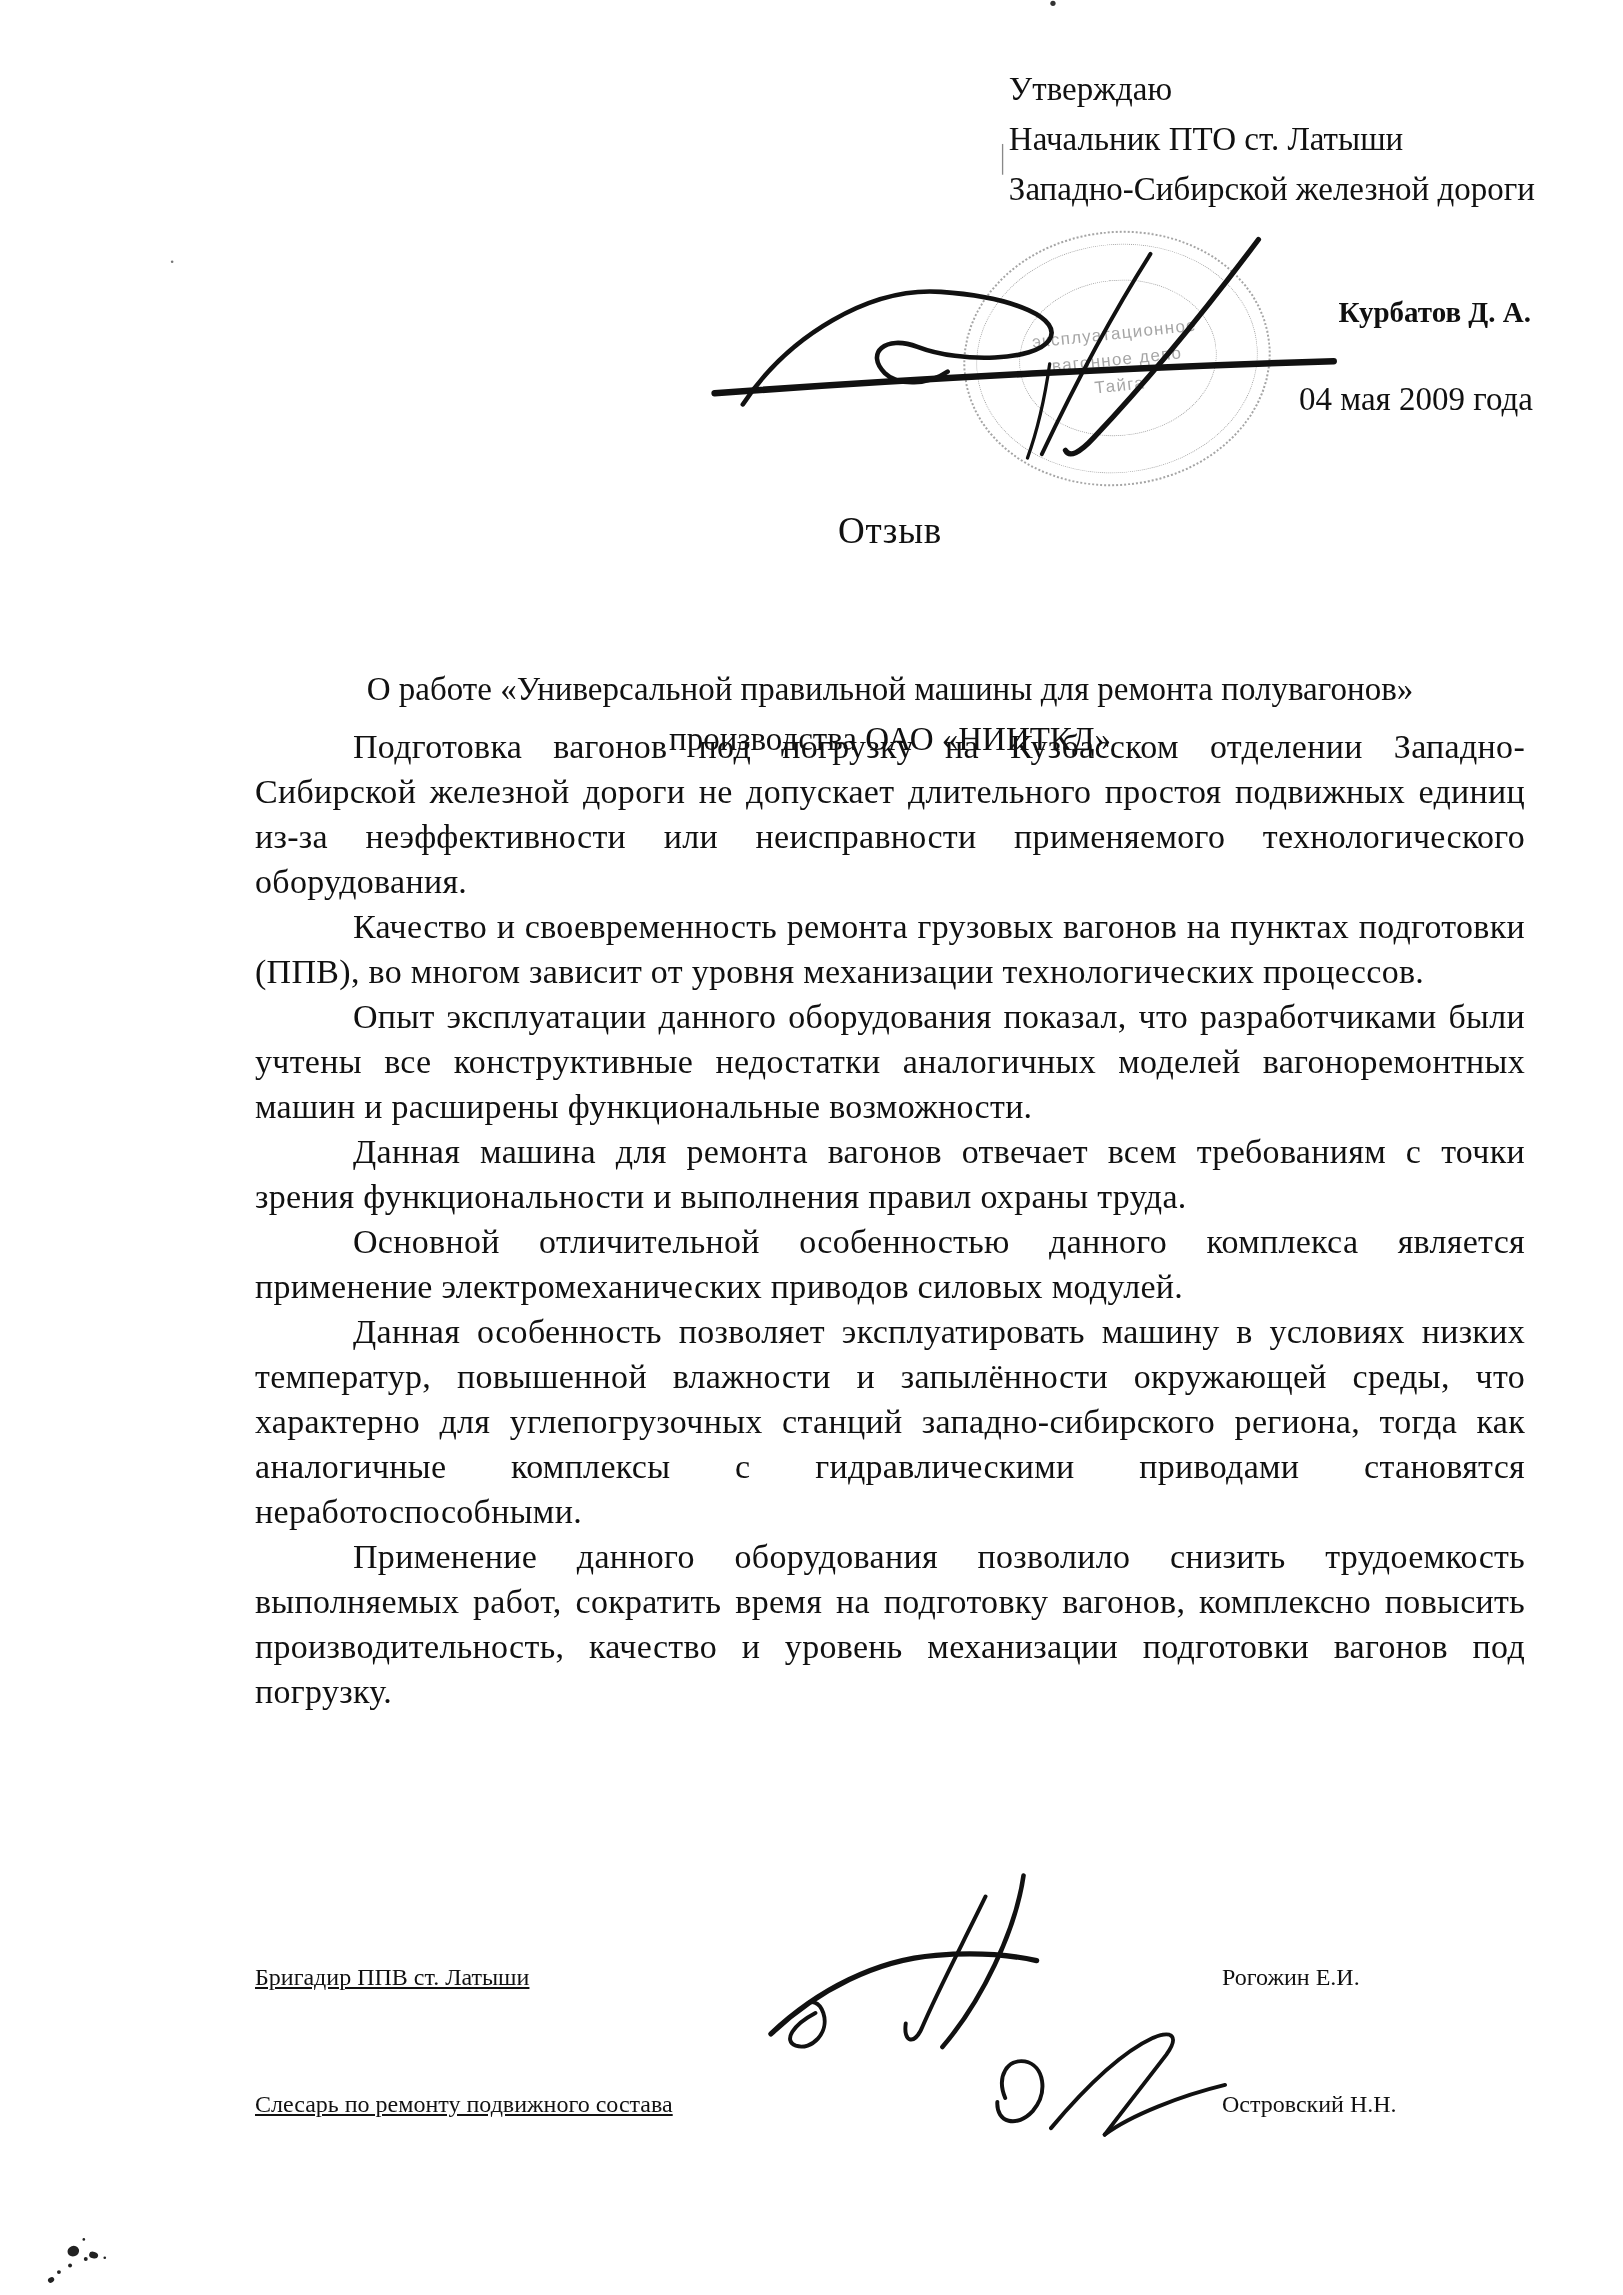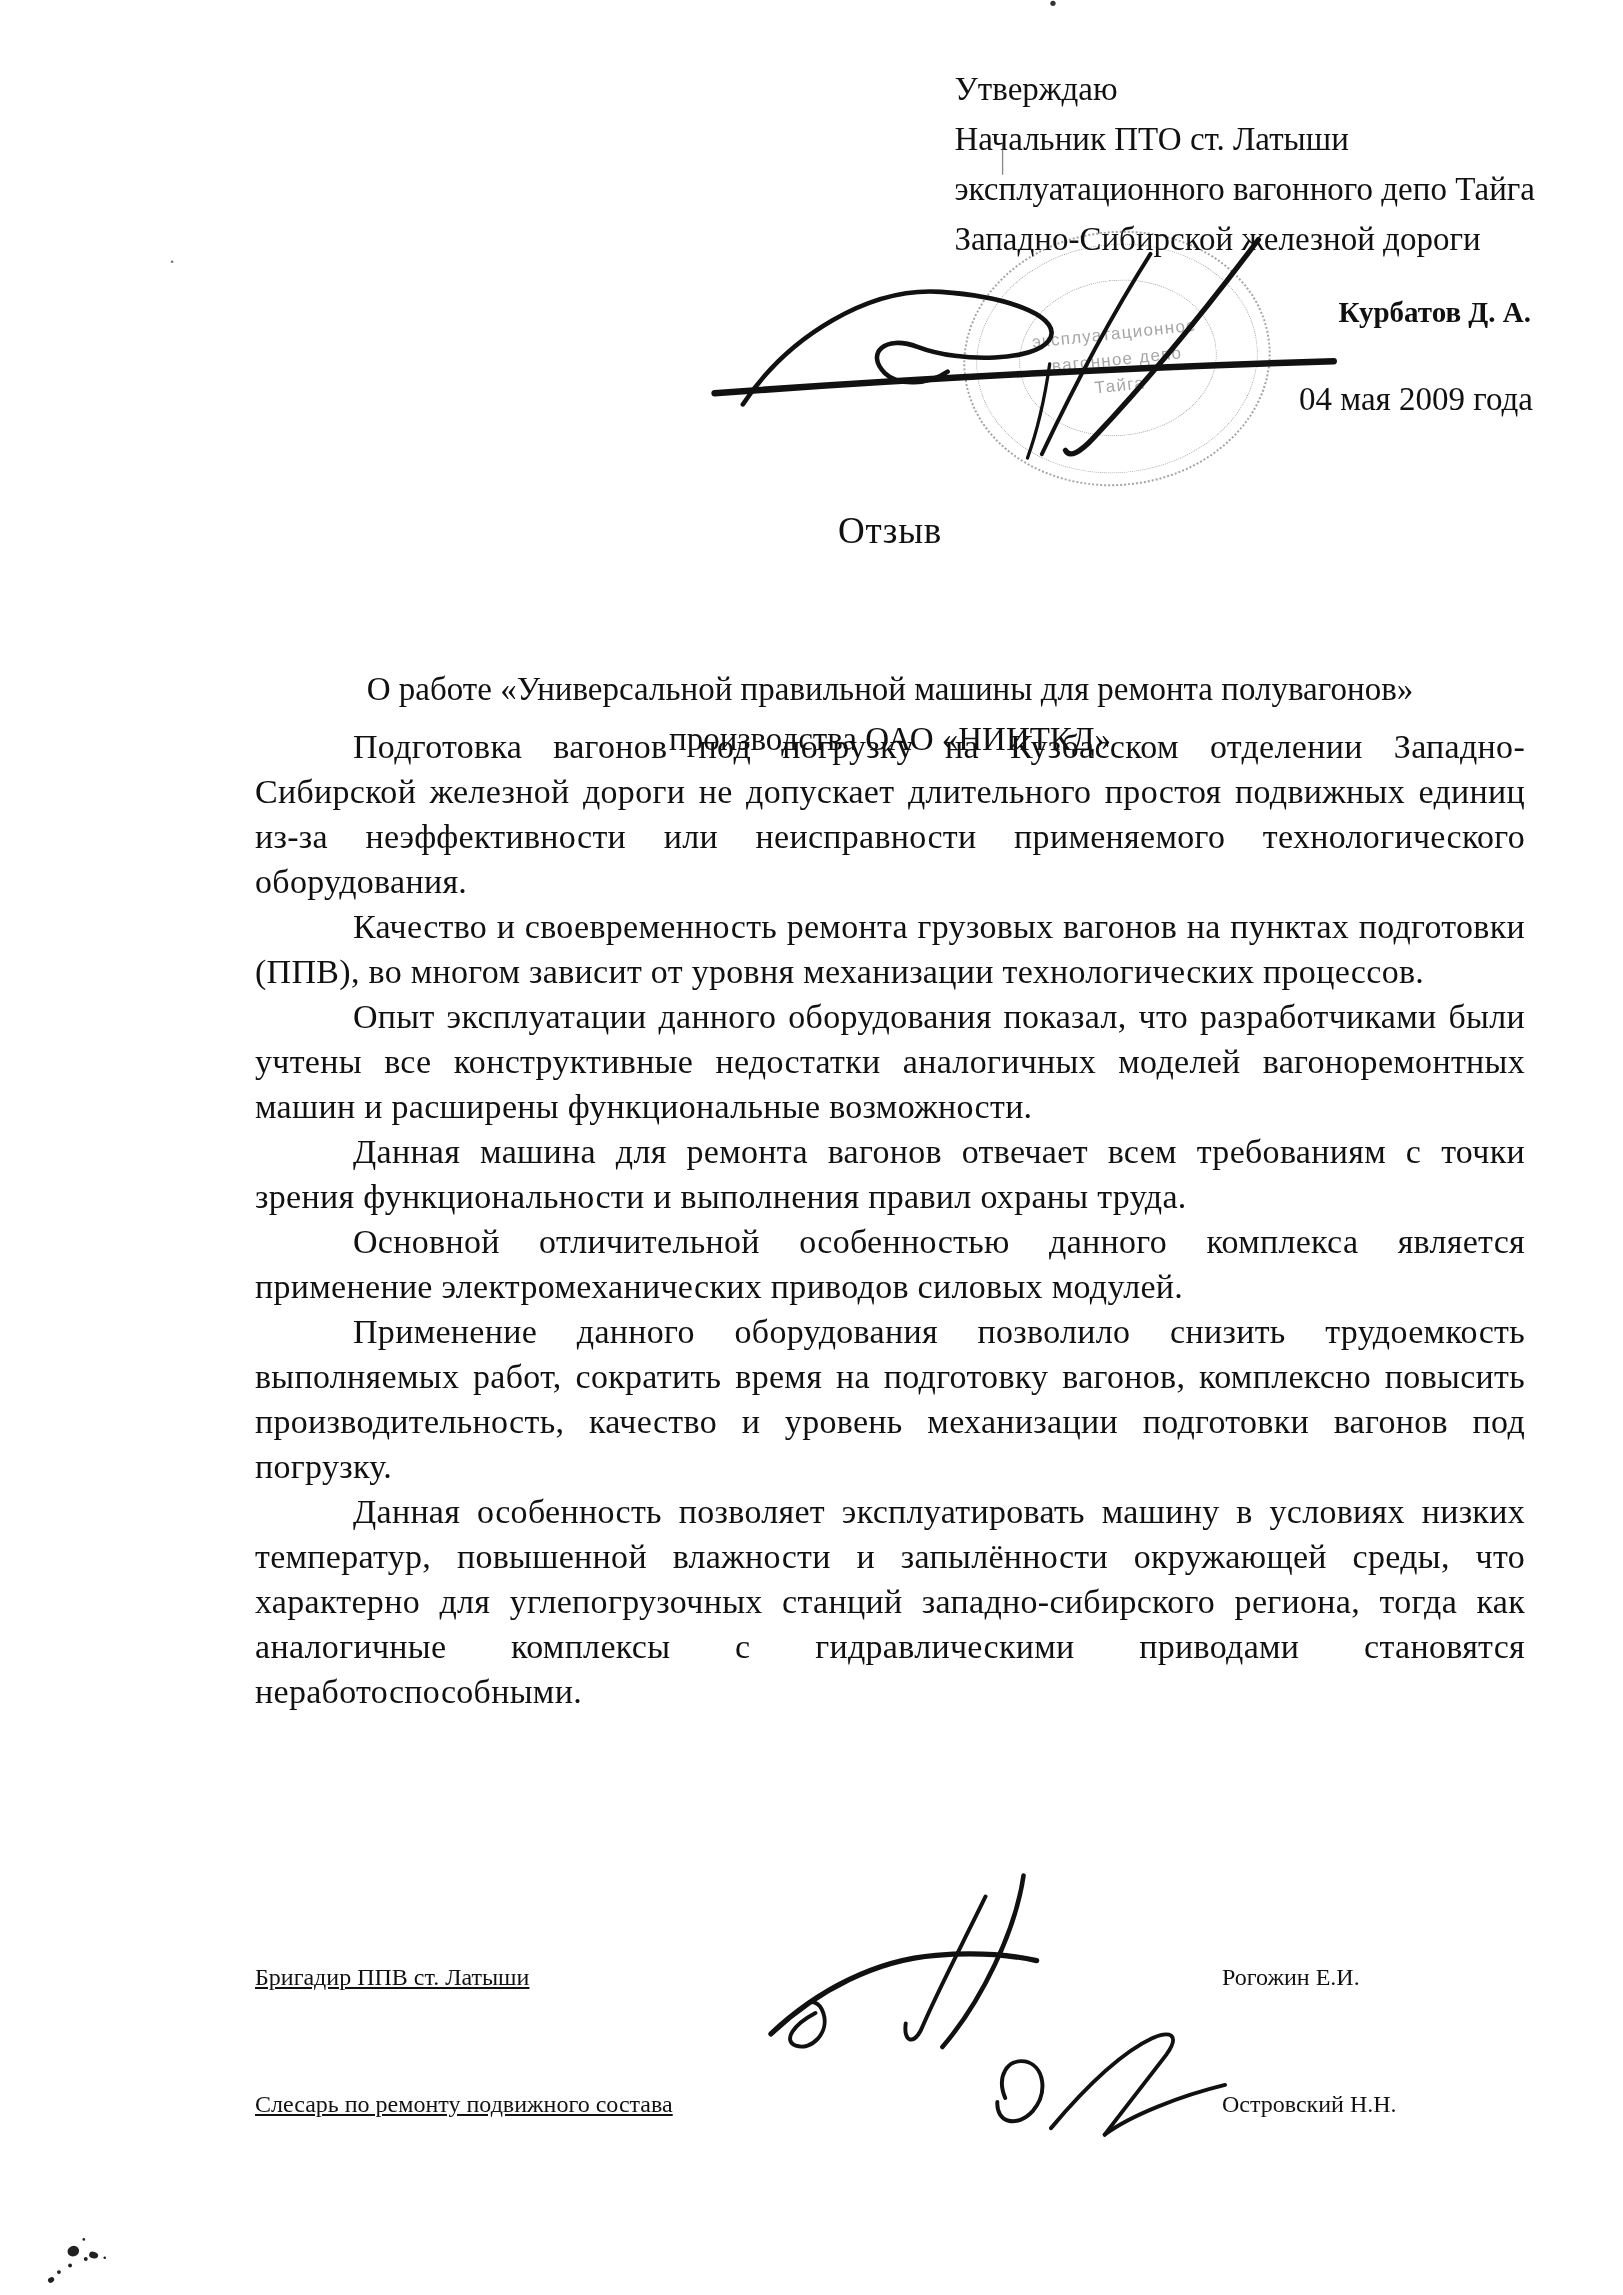--- a/index.html
+++ b/index.html
@@ -97,21 +97,20 @@
   }
 </style>
 </head>
 <body>
 
 <div class="page">
 
   <div class="approval">
     <div>Утверждаю</div>
     <div>Начальник ПТО ст. Латыши</div>
-    <div>эксплуатационного вагонного депо Тайга</div>
     <div>Западно-Сибирской железной дороги</div>
   </div>
 
   <div class="signer-name">Курбатов Д. А.</div>
   <div class="approval-date">04 мая 2009 года</div>
 
   <div class="stamp">
     <div class="ring-outer"></div>
     <div class="ring-middle"></div>
     <div class="ring-inner"></div>
@@ -126,22 +125,22 @@
     <h1 class="doc-title">Отзыв</h1>
     <h2 class="doc-subtitle">О работе «Универсальной правильной машины для ремонта полувагонов» производства ОАО «НИИТКД»</h2>
   </div>
 
   <div class="body-text">
     <p>Подготовка вагонов под погрузку на Кузбасском отделении Западно-Сибирской железной дороги не допускает длительного простоя подвижных единиц из-за неэффективности или неисправности применяемого технологического оборудования.</p>
     <p>Качество и своевременность ремонта грузовых вагонов на пунктах подготовки (ППВ), во многом зависит от уровня механизации технологических процессов.</p>
     <p>Опыт эксплуатации данного оборудования показал, что разработчиками были учтены все конструктивные недостатки аналогичных моделей вагоноремонтных машин и расширены функциональные возможности.</p>
     <p>Данная машина для ремонта вагонов отвечает всем требованиям с точки зрения функциональности и выполнения правил охраны труда.</p>
     <p>Основной отличительной особенностью данного комплекса является применение электромеханических приводов силовых модулей.</p>
+    <p>Данная особенность позволяет эксплуатировать машину в условиях низких температур, повышенной влажности и запылённости окружающей среды, что характерно для углепогрузочных станций западно-сибирского региона, тогда как аналогичные комплексы с гидравлическими приводами становятся неработоспособными.</p>
     <p>Применение данного оборудования позволило снизить трудоемкость выполняемых работ, сократить время на подготовку вагонов, комплексно повысить производительность, качество и уровень механизации подготовки вагонов под погрузку.</p>
-    <p>Данная особенность позволяет эксплуатировать машину в условиях низких температур, повышенной влажности и запылённости окружающей среды, что характерно для углепогрузочных станций западно-сибирского региона, тогда как аналогичные комплексы с гидравлическими приводами становятся неработоспособными.</p>
   </div>
 
   <div class="sig-row row-1">
     <span>Бригадир ППВ ст. Латыши</span>
     <span class="sig-name">Рогожин Е.И.</span>
   </div>
   <div class="sig-row row-2">
     <span>Слесарь по ремонту подвижного состава</span>
     <span class="sig-name">Островский Н.Н.</span>
   </div>

